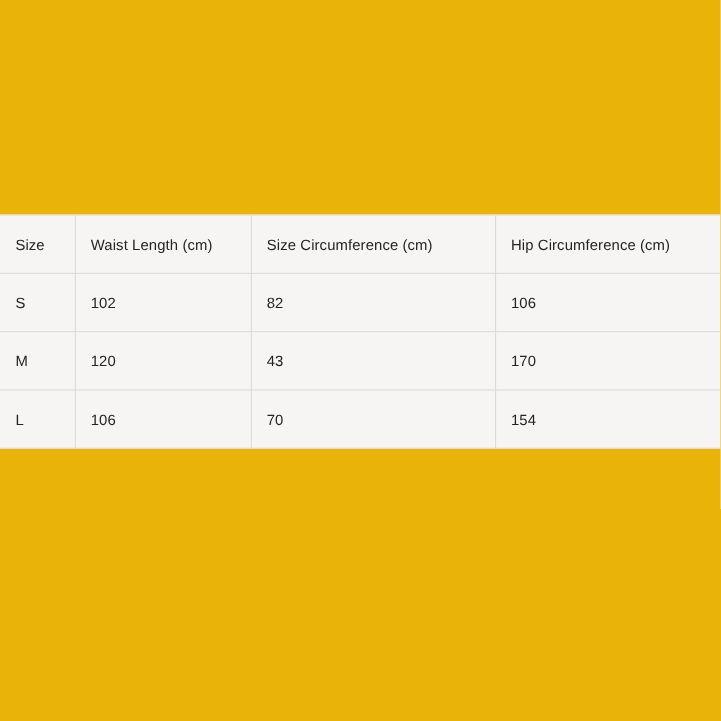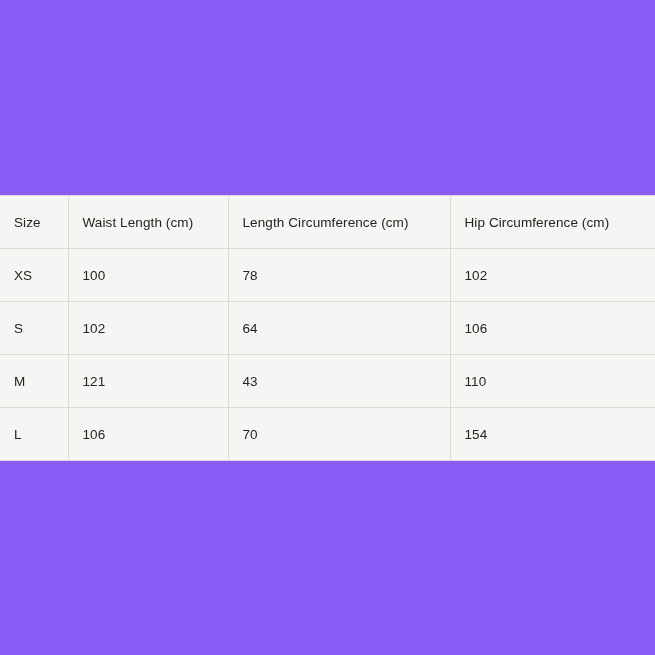--- a/index.html
+++ b/index.html
@@ -10,21 +10,21 @@
     width: 655px;
     height: 655px;
     background: #f7f5f3;
     font-family: "Liberation Sans", sans-serif;
     overflow: hidden;
   }
   .page {
     position: relative;
     width: 655px;
     height: 655px;
-    background: #8b5cf6;
+    background: #eab308;
   }
   .size-table-wrap {
     position: absolute;
     top: 195px;
     left: 0;
     width: 655px;
   }
   table.size-table {
     border-collapse: collapse;
     width: 655px;
@@ -76,42 +76,36 @@
       <colgroup>
         <col class="c0">
         <col class="c1">
         <col class="c2">
         <col class="c3">
       </colgroup>
       <thead>
         <tr>
           <th>Size</th>
           <th>Waist Length (cm)</th>
-          <th>Length Circumference (cm)</th>
+          <th>Size Circumference (cm)</th>
           <th>Hip Circumference (cm)</th>
         </tr>
       </thead>
       <tbody>
         <tr>
-          <td>XS</td>
-          <td>100</td>
-          <td>78</td>
-          <td>102</td>
-        </tr>
-        <tr>
           <td>S</td>
           <td>102</td>
-          <td>64</td>
+          <td>82</td>
           <td>106</td>
         </tr>
         <tr>
           <td>M</td>
-          <td>121</td>
+          <td>120</td>
           <td>43</td>
-          <td>110</td>
+          <td>170</td>
         </tr>
         <tr>
           <td>L</td>
           <td>106</td>
           <td>70</td>
           <td>154</td>
         </tr>
       </tbody>
     </table>
   </div>

